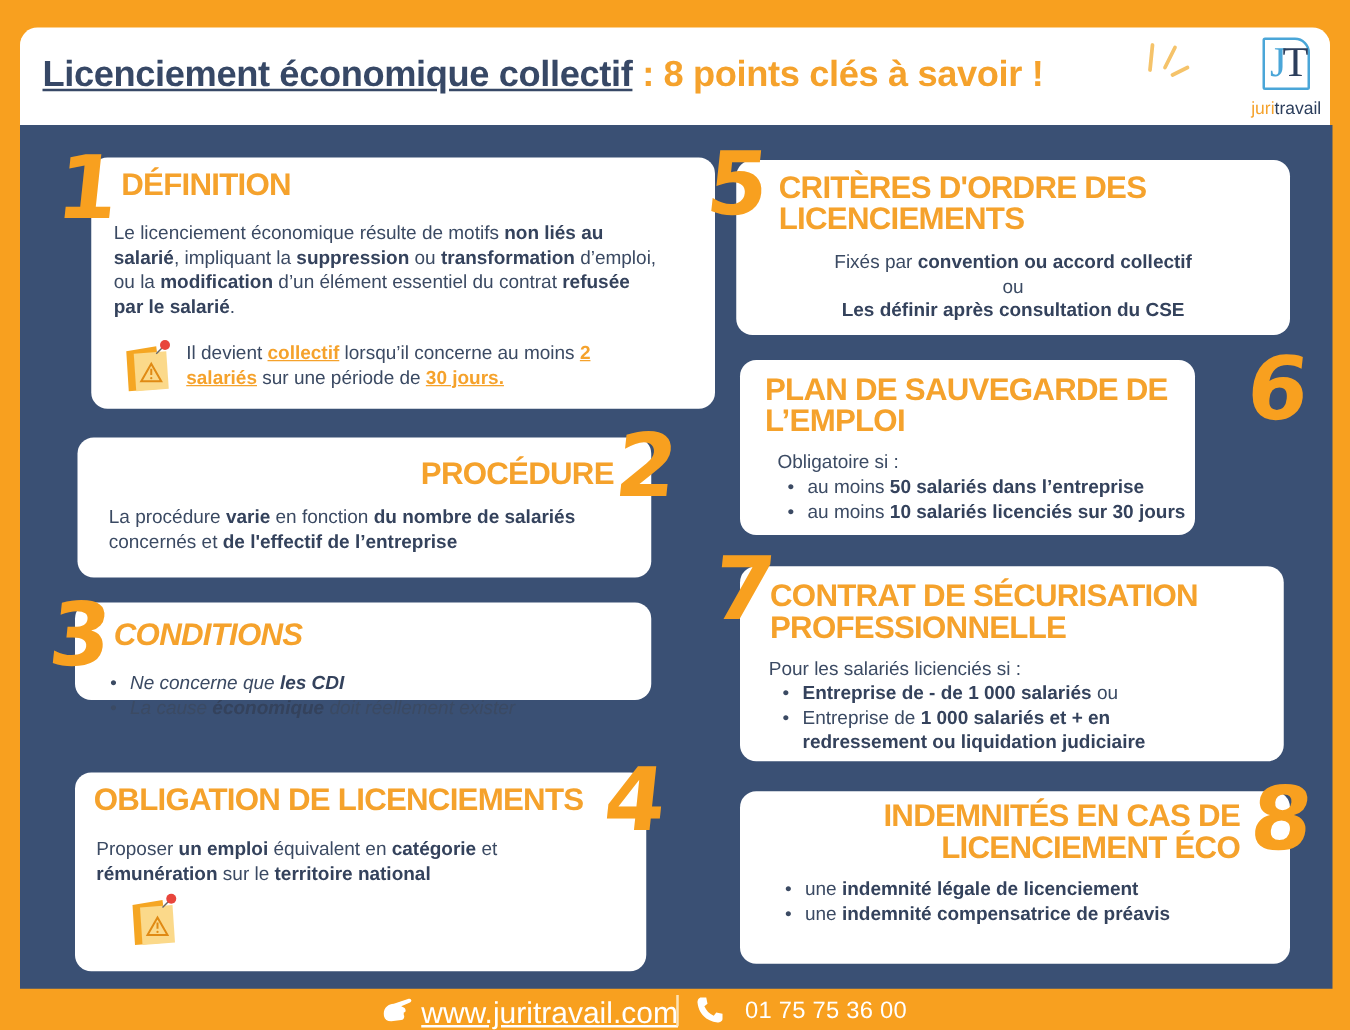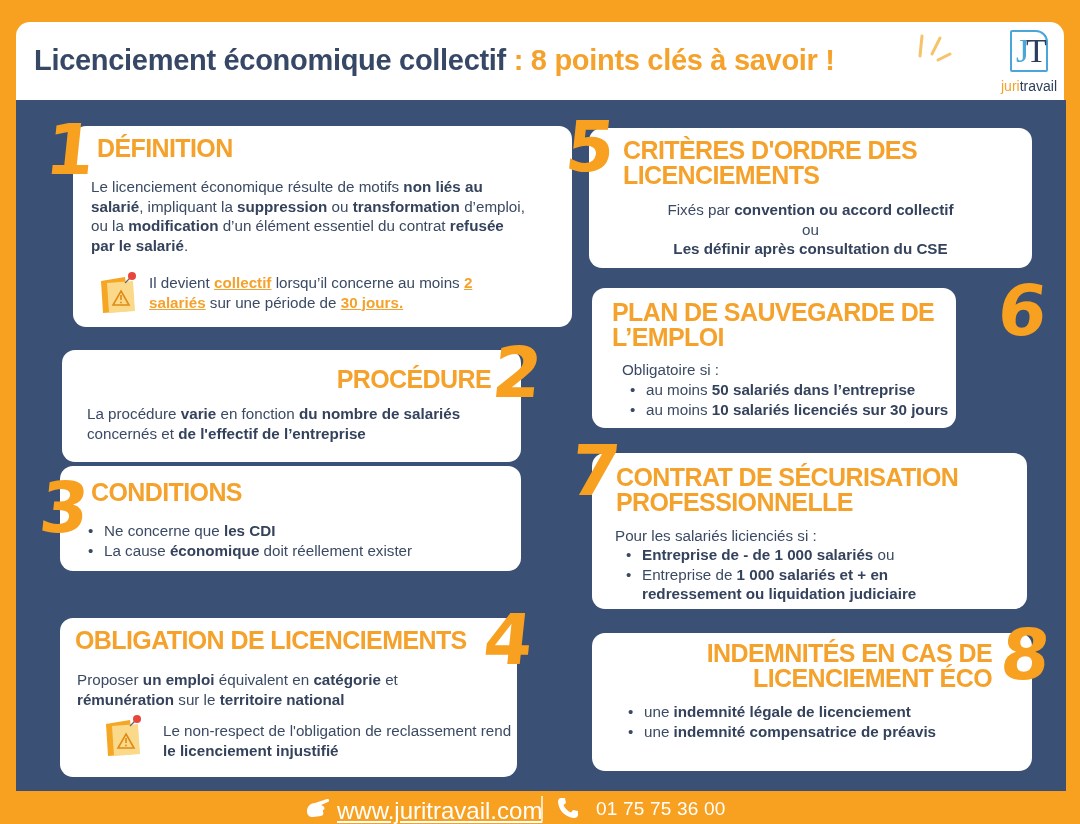--- a/index.html
+++ b/index.html
@@ -7,21 +7,21 @@
   body { background: #f8a01f; font-family: "Liberation Sans", "DejaVu Sans", sans-serif; position: relative; color: #3b4a63; }
 
   .header {
     position: absolute; left: 16px; top: 22px; width: 1048px; height: 80px;
     background: #ffffff; border-radius: 14px 14px 0 0;
   }
   .title {
     position: absolute; left: 18px; top: 22px; font-size: 29px; font-weight: bold;
     letter-spacing: -0.3px; white-space: nowrap;
   }
-  .title .dark { color: #374866; }
+  .title .dark { color: #374866; text-decoration: underline; }
   .title .accent { color: #f5a22c; }
   .sparkle { position: absolute; left: 898px; top: 8px; width: 40px; height: 48px; }
 
   .logo { position: absolute; left: 982px; top: 8px; width: 62px; height: 68px; }
   .logo-mark {
     position: absolute; left: 12px; top: 0; width: 38px; height: 42px;
     border: 2px solid #4aa6d8; border-radius: 2px 12px 2px 2px;
   }
   .logo-mark .j { position: absolute; left: 4px; top: 1px; font-family: "Liberation Serif", serif; font-size: 34px; color: #4aa6d8; line-height: 36px; }
   .logo-mark .t { position: absolute; left: 14px; top: 1px; font-family: "Liberation Serif", serif; font-size: 34px; color: #2c3e5c; line-height: 36px; }
@@ -100,42 +100,41 @@
     <div class="txt" style="left:76px; top:147px; width:360px;"><span>Il devient </span><span class="or">collectif</span><span> lorsqu’il concerne au moins </span><span class="or">2 salariés</span><span> sur une période de </span><span class="or">30 jours.</span></div>
   </div>
   <div class="num" style="left:30px; top:15px;">1</div>
 
   <div class="card" style="left:46px; top:250px; width:459px; height:112px;">
     <div class="card-title" style="right:30px; top:17px;">PROCÉDURE</div>
     <div class="txt" style="left:25px; top:54px; width:425px;"><span>La procédure </span><b>varie</b><span> en fonction </span><b>du nombre de salariés</b><span> concernés et </span><b>de l'effectif de l’entreprise</b></div>
   </div>
   <div class="num" style="left:477px; top:238px;">2</div>
 
-  <div class="card" style="left:44px; top:366px; width:461px; height:105px;">
+  <div class="card" style="left:44px; top:382px; width:461px; height:78px;font-style:italic;">
     <div class="card-title" style="left:31px; top:14px;">CONDITIONS</div>
     <ul class="bul txt" style="left:24px; top:55px; width:430px;">
         <li><span>Ne concerne que </span><b>les CDI</b></li>
         <li><span>La cause </span><b>économique</b><span> doit réellement exister</span></li>
       </ul>
   </div>
   <div class="num" style="left:24px; top:373px;">3</div>
 
   <div class="card" style="left:44px; top:518px; width:457px; height:159px;">
     <div class="card-title" style="left:15px; top:10px;">OBLIGATION DE LICENCIEMENTS</div>
     <div class="txt" style="left:17px; top:52px; width:420px;"><span>Proposer </span><b>un emploi</b><span> équivalent en </span><b>catégorie</b><span> et </span><b>rémunération</b><span> sur le </span><b>territoire national</b></div>
     <svg class="warn" style="left:40px; top:96px;" viewBox="0 0 48 46">
       <path d="M6 10 L30 6 L34 40 L8 42 Z" fill="#f5a623"></path>
       <path d="M12 12 L38 10 L40 40 L14 42 Z" fill="#fbd98a"></path>
       <path d="M26 20 L34 34 L18 34 Z" fill="none" stroke="#e08a14" stroke-width="1.6"></path>
       <line x1="26" y1="24" x2="26" y2="29" stroke="#e08a14" stroke-width="1.6"></line>
       <circle cx="26" cy="31.5" r="0.9" fill="#e08a14"></circle>
       <line x1="30" y1="12" x2="36" y2="6" stroke="#666" stroke-width="1.2"></line>
       <circle cx="37" cy="5" r="4" fill="#e8453c"></circle>
     </svg>
-    <div class="txt" style="left:103px; top:103px; width:350px;"><span>Le non-respect de l'obligation de reclassement rend </span><b>le licenciement injustifié</b></div>
   </div>
   <div class="num" style="left:468px; top:505px;">4</div>
 
   <div class="card" style="left:573px; top:28px; width:443px; height:140px;">
     <div class="card-title" style="left:34px; top:10px; width:320px;">CRITÈRES D'ORDRE DES LICENCIEMENTS</div>
     <div class="txt" style="left:0; top:72px; width:443px; text-align:center;">
         <div><span>Fixés par </span><b>convention ou accord collectif</b></div>
         <div><span>ou</span></div>
         <div><b>Les définir après consultation du CSE</b></div>
       </div>

